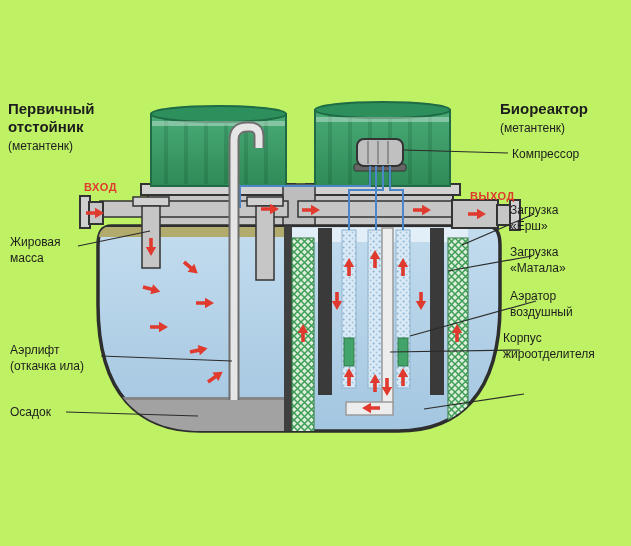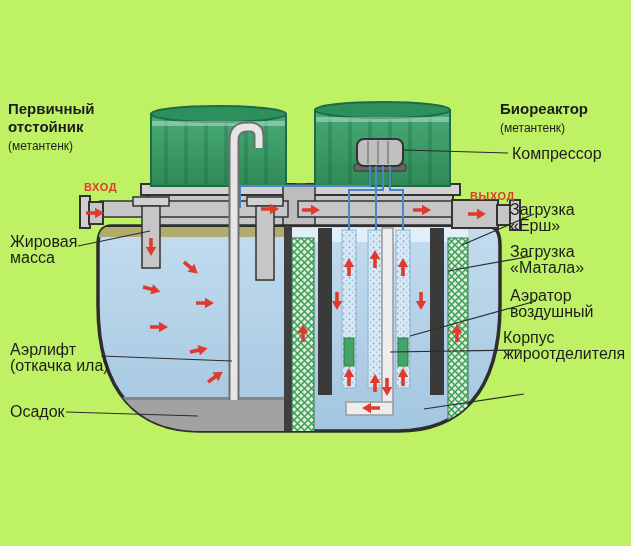--- a/index.html
+++ b/index.html
@@ -2,21 +2,21 @@
 <html><head>
 <meta charset="utf-8">
 <style>
   html,body{margin:0;padding:0;background:#ffffff;}
   .stage{
     position:relative;width:631px;height:546px;background:#bef264;overflow:hidden;
     font-family:"Liberation Sans","DejaVu Sans",sans-serif;
   }
   .stage svg{position:absolute;left:0;top:0;}
   .lbl{
-    position:absolute;font-size:16px;line-height:16px;color:#1d1d1d;
+    position:absolute;font-size:12px;line-height:16px;color:#1d1d1d;
     white-space:pre-line;
   }
   .title{font-weight:bold;font-size:15px;line-height:18px;}
   .sub{font-size:12px;color:#222;}
   .red{color:#e0392e;font-weight:bold;font-size:11px;letter-spacing:.6px;}
   .ctr{text-align:left;}
 </style>
 </head>
 <body>
 

